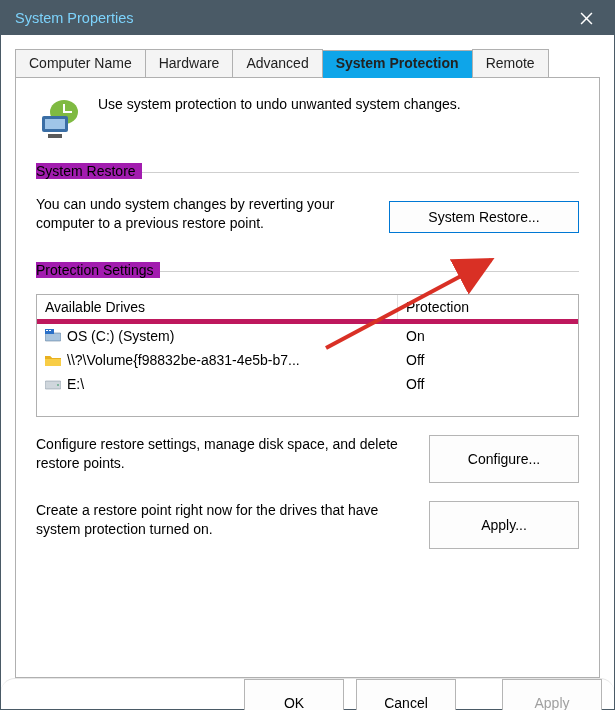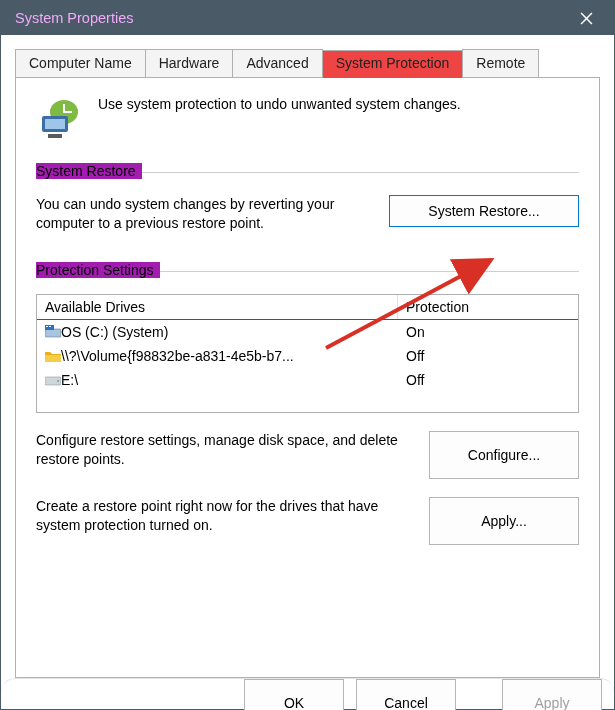--- a/index.html
+++ b/index.html
@@ -17,21 +17,21 @@
   height: 710px;
   border: 1px solid #4a5a66;
   background: #fff;
   display: flex;
   flex-direction: column;
   position: relative;
 }
 .titlebar {
   height: 34px;
   background: #4a5a66;
-  color: #f0abfc;
+  color: #7dd3fc;
   display: flex;
   align-items: center;
   justify-content: space-between;
   padding: 0 8px 0 14px;
   font-size: 14.5px;
 }
 .titlebar .close {
   width: 40px;
   height: 34px;
   display: flex;
@@ -55,24 +55,25 @@
   border: 1px solid #b0b0b0;
   border-bottom: none;
   background: #f4f4f4;
   margin-right: -1px;
   font-size: 14px;
   cursor: pointer;
   position: relative;
   color: #222;
 }
 .tab.active {
-  background: #ef4444;
+  background: #0ea5e9;
   z-index: 2;
   top: 1px;
   padding-top: 4px;
+  font-weight: bold;
 }
 .tab-content {
   border: 1px solid #b0b0b0;
   border-top: none;
   padding: 18px 20px 14px 20px;
   background: #fff;
   height: 600px;
   position: relative;
 }
 .intro {
@@ -94,21 +95,21 @@
   padding-right: 6px;
   font-size: 14px;
 }
 .groupbox .line {
   height: 1px;
   background: #cfcfcf;
   margin-top: 0;
 }
 .restore-row {
   display: flex;
-  align-items: flex-start;
+  align-items: flex-end;
   justify-content: space-between;
   gap: 14px;
   margin-top: 22px;
   margin-bottom: 38px;
 }
 .restore-row .text {
   flex: 1;
   font-size: 14px;
   line-height: 1.35;
 }
@@ -132,39 +133,39 @@
   cursor: default;
   margin-left: 34px;
 }
 .drives-table {
   border: 1px solid #b0b0b0;
   margin-top: 22px;
   margin-bottom: 18px;
 }
 .drives-table .thead {
   display: flex;
-  border-bottom: 1px solid #be185d;
+  border-bottom: 5px solid #be185d;
 }
 .drives-table .th {
   padding: 4px 8px;
   font-size: 14px;
   text-align: left;
 }
 .drives-table .th.c1 { flex: 1; border-right: 1px solid #e0e0e0; }
 .drives-table .th.c2 { width: 180px; }
 .drives-table .tbody { }
 .drives-table .tr {
   display: flex;
   padding: 2px 0;
 }
 .drives-table .td {
   padding: 2px 8px;
   display: flex;
   align-items: center;
-  gap: 0;
+  gap: 6px;
   font-size: 14px;
 }
 .drives-table .td.c1 { flex: 1; overflow: hidden; white-space: nowrap; text-overflow: ellipsis; }
 .drives-table .td.c2 { width: 180px; }
 .drives-table .pad { height: 20px; }
 .drive-icon { width: 16px; height: 14px; flex-shrink: 0; }
 .desc-row {
   display: flex;
   align-items: flex-start;
   justify-content: space-between;

